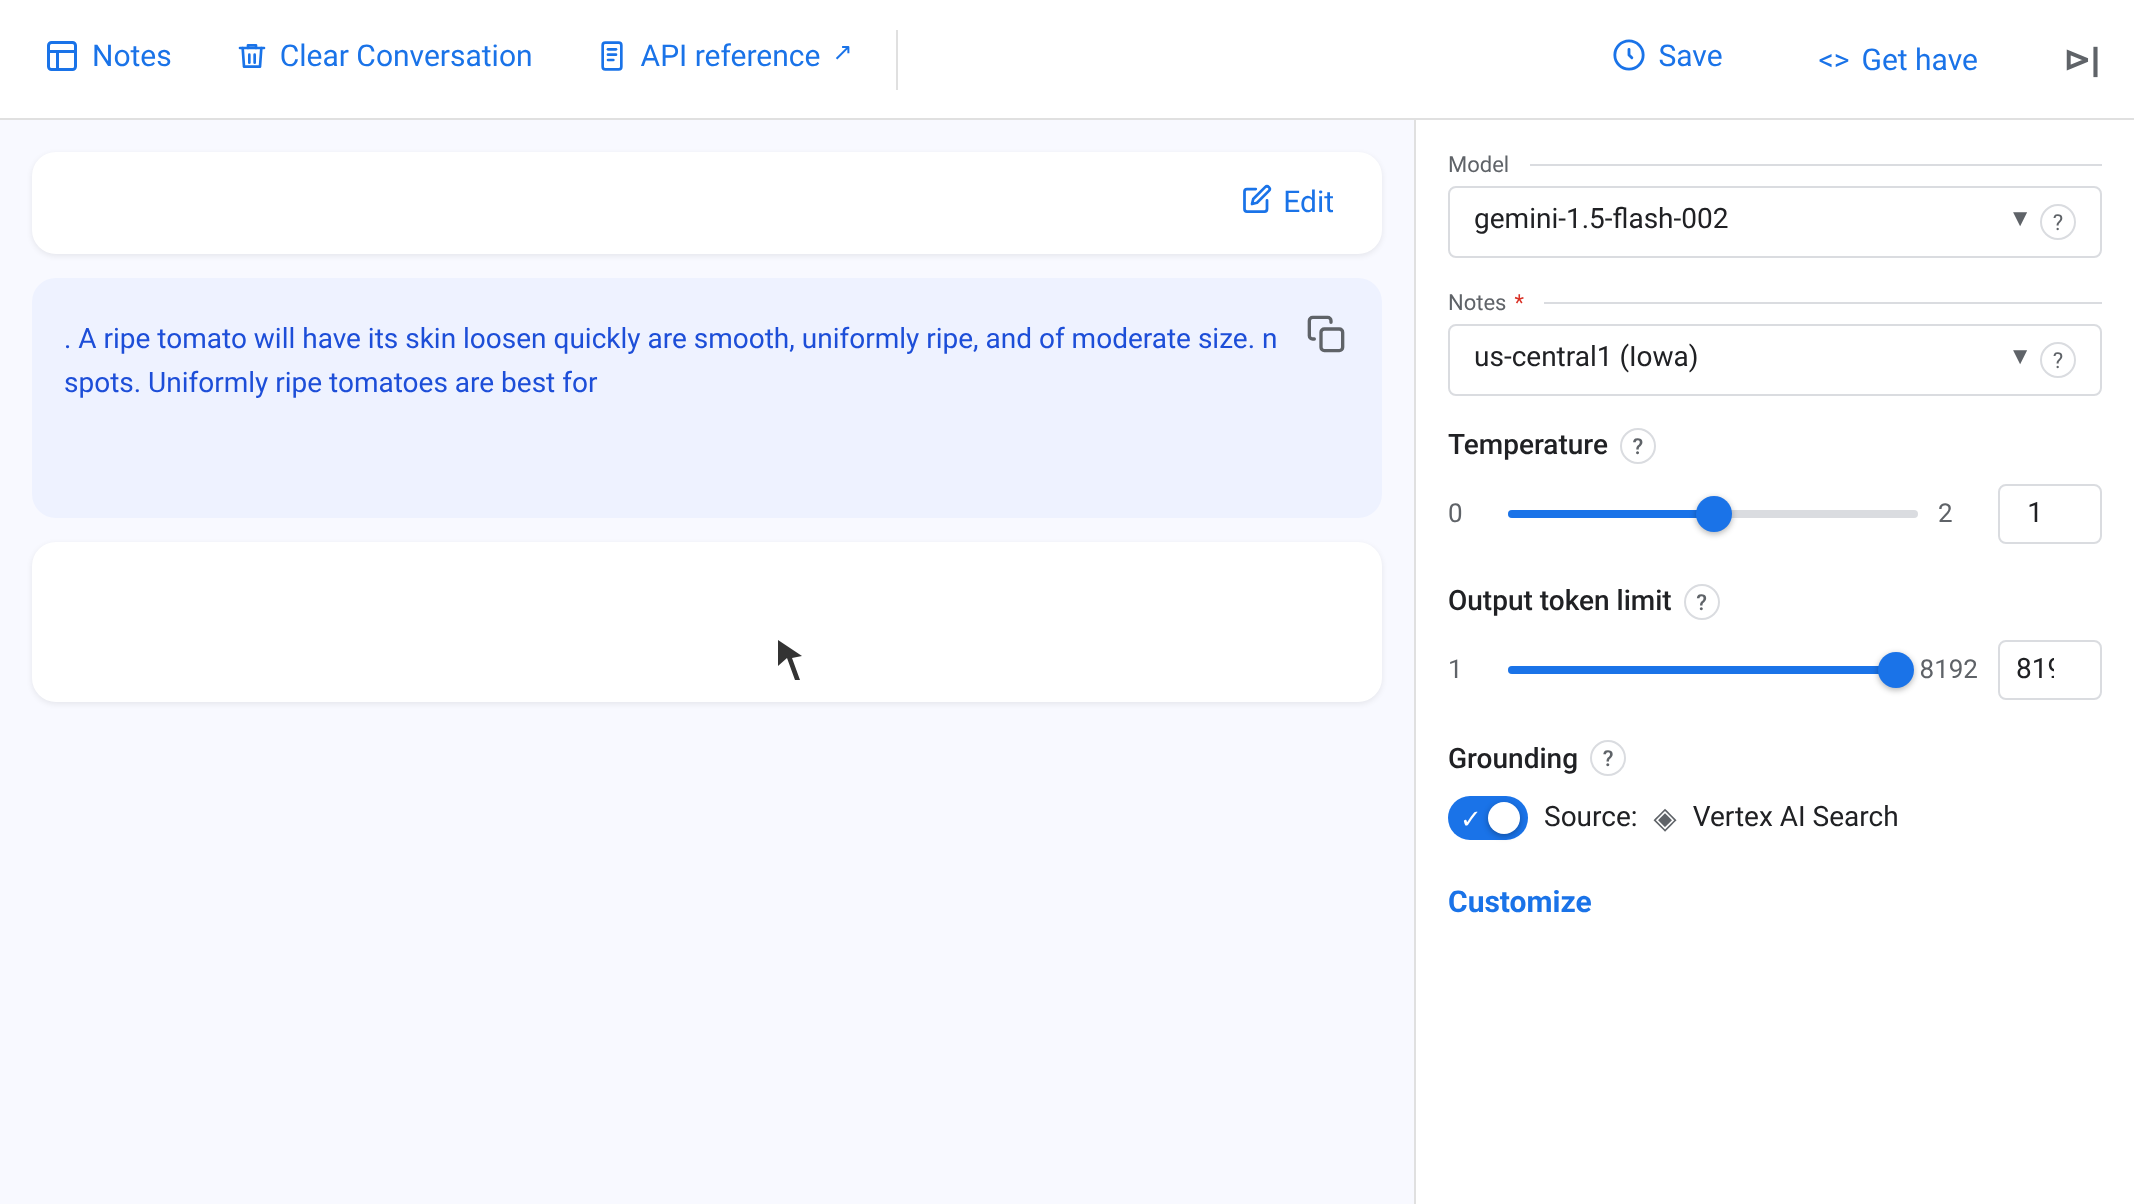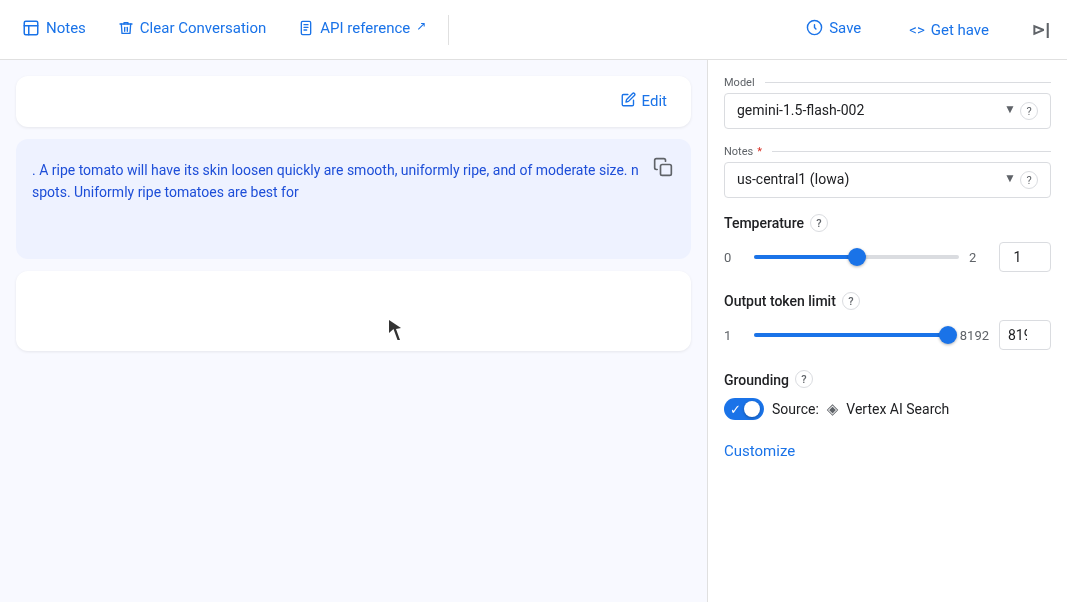--- a/index.html
+++ b/index.html
@@ -326,21 +326,21 @@
 
     
     .customize-btn {
       color: #1a73e8;
       background: none;
       border: none;
       cursor: pointer;
       font-size: 15px;
       font-family: inherit;
       padding: 6px 0;
-      font-weight: 400;
+      font-weight: 700;
     }
 
     
     .right-panel::-webkit-scrollbar { width: 6px; }
     .right-panel::-webkit-scrollbar-track { background: transparent; }
     .right-panel::-webkit-scrollbar-thumb { background: #dadce0; border-radius: 3px; }
   </style>
 </head>
 <body>
 

